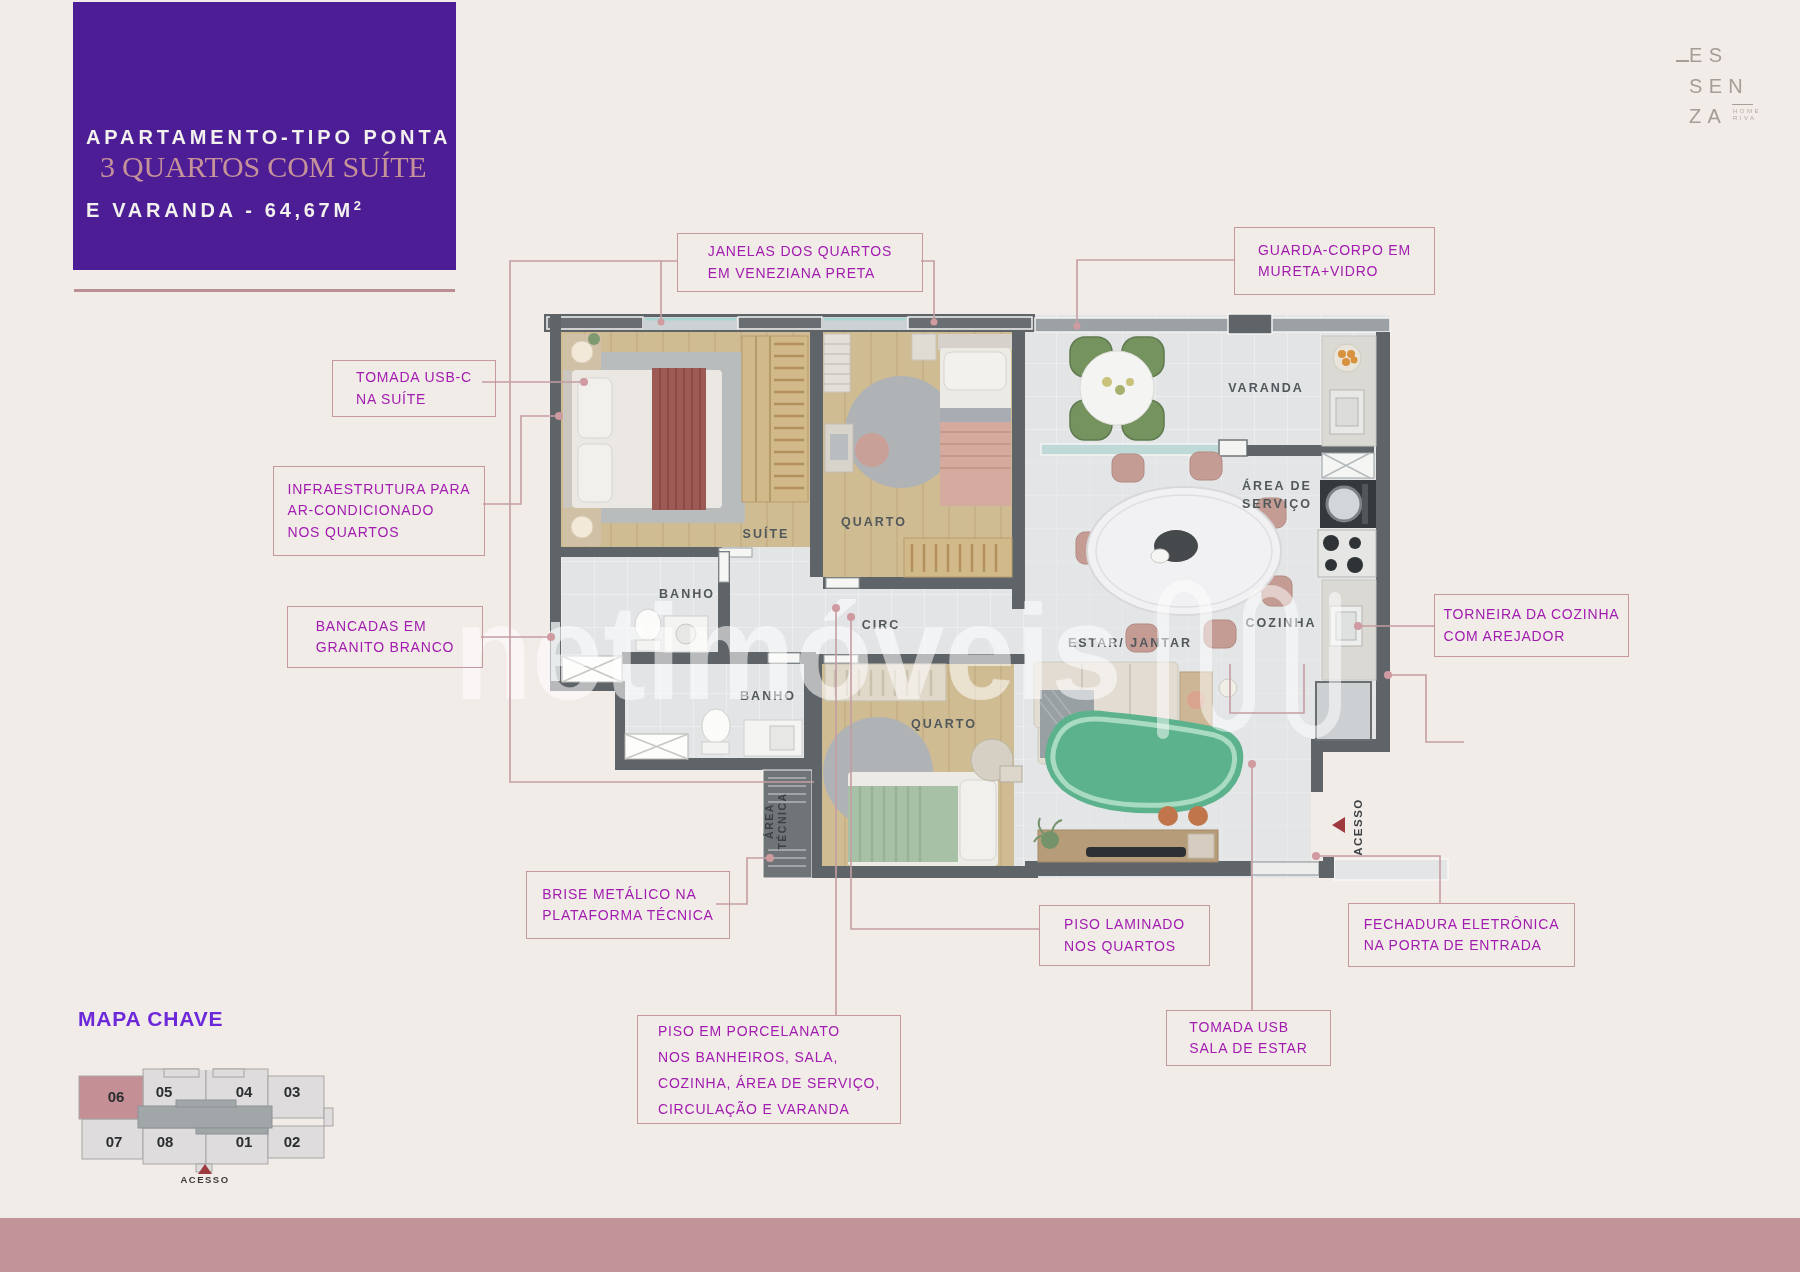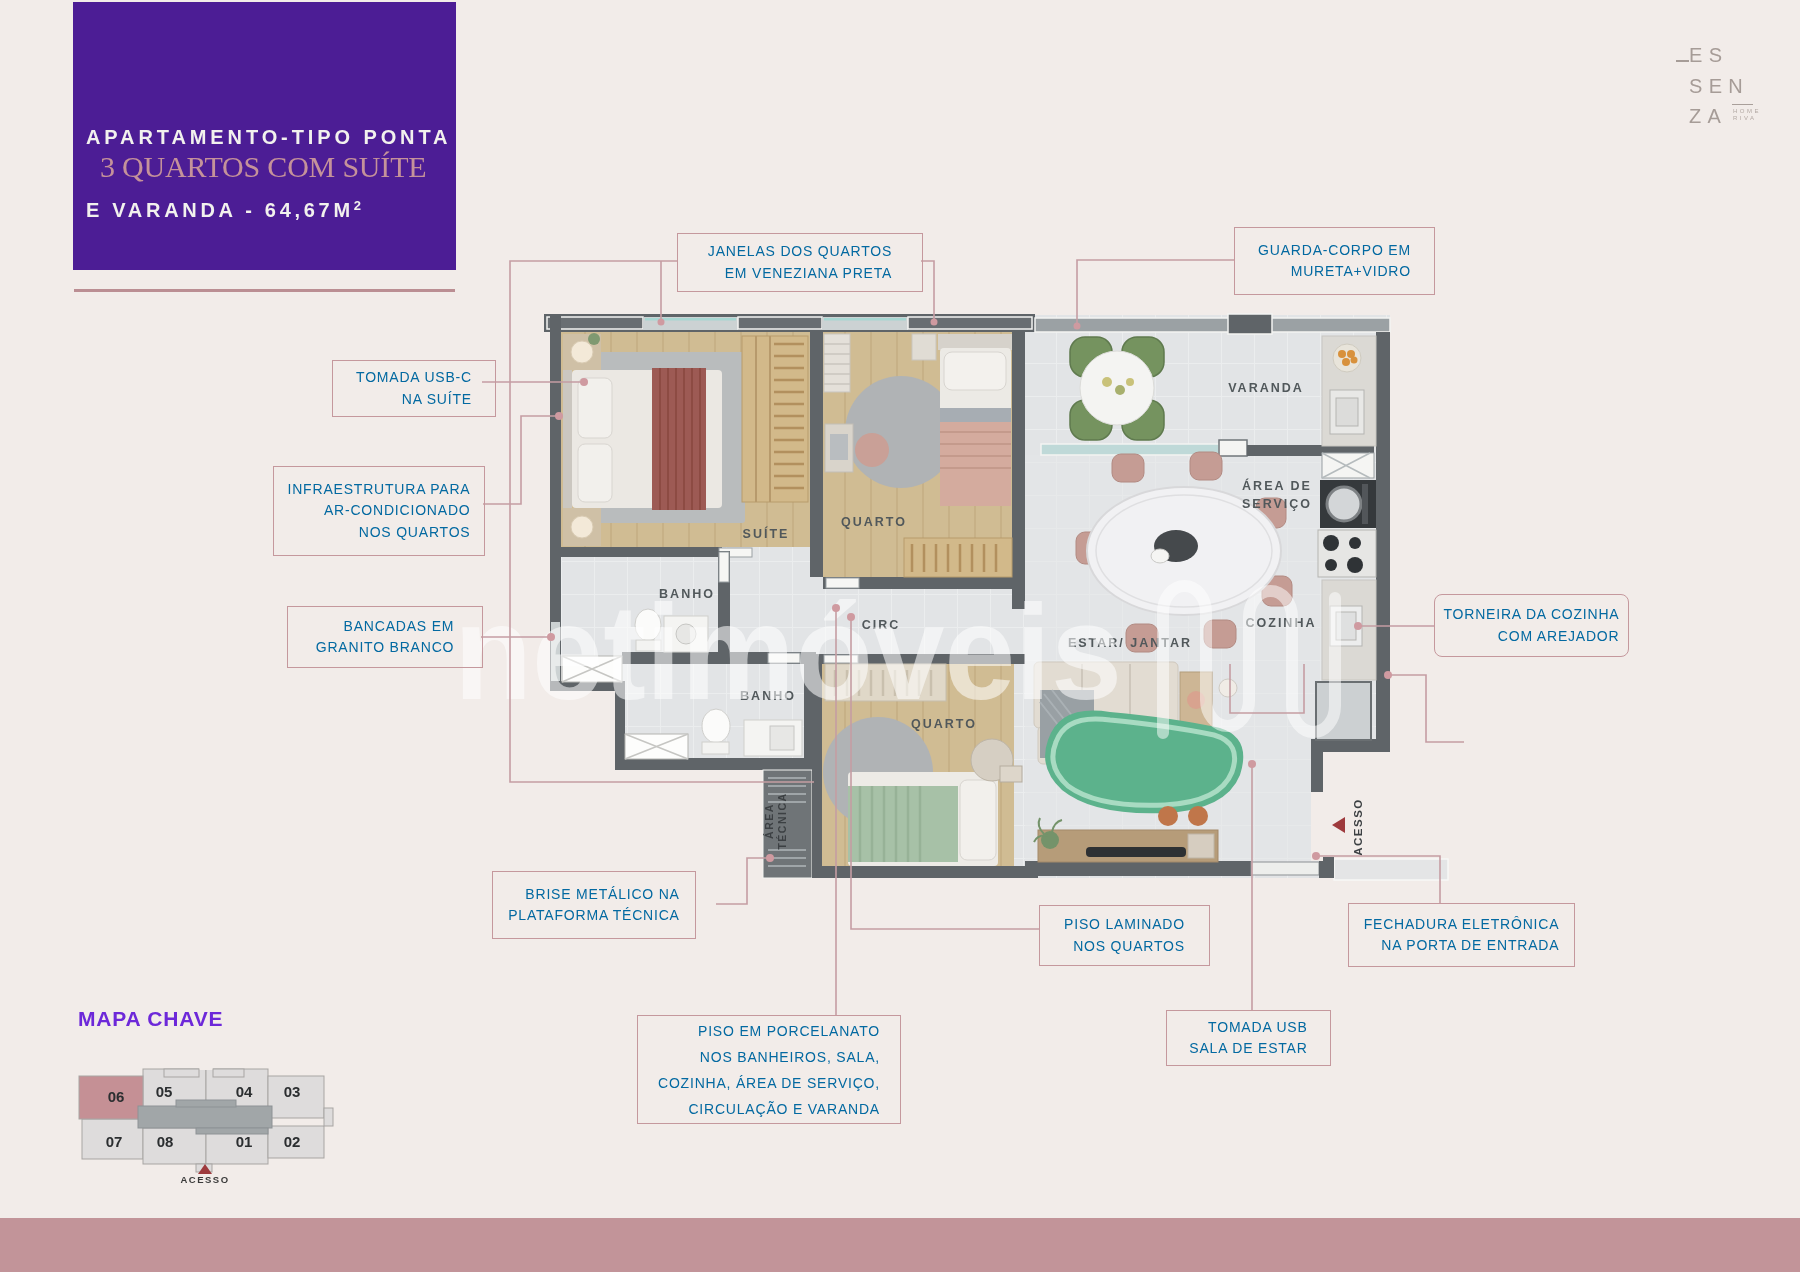--- a/index.html
+++ b/index.html
@@ -1,21 +1,21 @@
 <!DOCTYPE html>
 <html lang="pt"><head>
 <meta charset="utf-8">
 <title>Planta</title>
 <style>
   html,body{margin:0;padding:0;}
   body{width:1800px;height:1272px;overflow:hidden;font-family:"Liberation Sans",sans-serif;}
   .page{position:relative;width:1800px;height:1272px;background:#f2ece9;}
   .abs{position:absolute;}
-  .callout{position:absolute;border:1.5px solid #c5989d;color:#0369a1;
-    display:flex;align-items:center;justify-content:center;text-align:right;
+  .callout{position:absolute;border:1.5px solid #c5989d;color:#a21caf;
+    display:flex;align-items:center;justify-content:center;text-align:left;
     font-size:14px;letter-spacing:0.8px;line-height:21.5px;background:transparent;}
   .hdr{position:absolute;left:73px;top:2px;width:383px;height:268px;background:#4c1d95;}
   .hdr .l1{position:absolute;left:13px;top:125px;color:#f2f1ee;font-weight:bold;
     font-size:20px;letter-spacing:3.9px;line-height:20px;white-space:nowrap;}
   .hdr .l2{position:absolute;left:12px;top:150px;color:#c5929a;
     font-family:"Liberation Serif",serif;font-size:30px;letter-spacing:-0.2px;line-height:30px;white-space:nowrap;margin-left:15px;}
   .hdr .l3{position:absolute;left:13px;top:194px;color:#f2f1ee;font-weight:bold;
     font-size:20px;letter-spacing:3.7px;line-height:20px;white-space:nowrap;}
   .underline{position:absolute;left:74px;top:289px;width:381px;height:2.5px;background:#bb8e93;}
   .mapatit{position:absolute;left:78px;top:1007px;color:#6d28d9;font-weight:bold;
@@ -437,30 +437,30 @@
 <div class="callout" style="left:677px;top:233px;width:244px;height:57px;">JANELAS DOS QUARTOS<br>EM VENEZIANA PRETA</div>
 
 <div class="callout" style="left:1234px;top:227px;width:199px;height:66px;">GUARDA-CORPO EM<br>MURETA+VIDRO</div>
 
 <div class="callout" style="left:332px;top:360px;width:162px;height:55px;">TOMADA USB-C<br>NA SUÍTE</div>
 
 <div class="callout" style="left:273px;top:466px;width:210px;height:88px;">INFRAESTRUTURA PARA<br>AR-CONDICIONADO<br>NOS QUARTOS</div>
 
 <div class="callout" style="left:287px;top:606px;width:194px;height:60px;">BANCADAS EM<br>GRANITO BRANCO</div>
 
-<div class="callout" style="left:492px;top:871px;width:202px;height:66px;">BRISE METÁLICO NA<br>PLATAFORMA TÉCNICA</div>
+<div class="callout" style="left:526px;top:871px;width:202px;height:66px;">BRISE METÁLICO NA<br>PLATAFORMA TÉCNICA</div>
 
 <div class="callout" style="left:1039px;top:905px;width:169px;height:59px;">PISO LAMINADO<br>NOS QUARTOS</div>
 
 <div class="callout" style="left:601px;top:1015px;width:262px;height:107px;line-height:26px;margin-left:36px;">PISO EM PORCELANATO<br>NOS BANHEIROS, SALA,<br>COZINHA, ÁREA DE SERVIÇO,<br>CIRCULAÇÃO E VARANDA</div>
 
 <div class="callout" style="left:1166px;top:1010px;width:163px;height:54px;">TOMADA USB<br>SALA DE ESTAR</div>
 
 <div class="callout" style="left:1348px;top:903px;width:225px;height:62px;">FECHADURA ELETRÔNICA<br>NA PORTA DE ENTRADA</div>
 
-<div class="callout" style="left:1434px;top:594px;width:193px;height:61px;border-radius:8px;">TORNEIRA DA COZINHA<br>COM AREJADOR</div>
+<div class="callout" style="left:1434px;top:594px;width:193px;height:61px;">TORNEIRA DA COZINHA<br>COM AREJADOR</div>
 
 
 <div class="mapatit">MAPA CHAVE</div>
 
 <div class="bottombar"></div>
 
 </div>
 
 </body></html>

